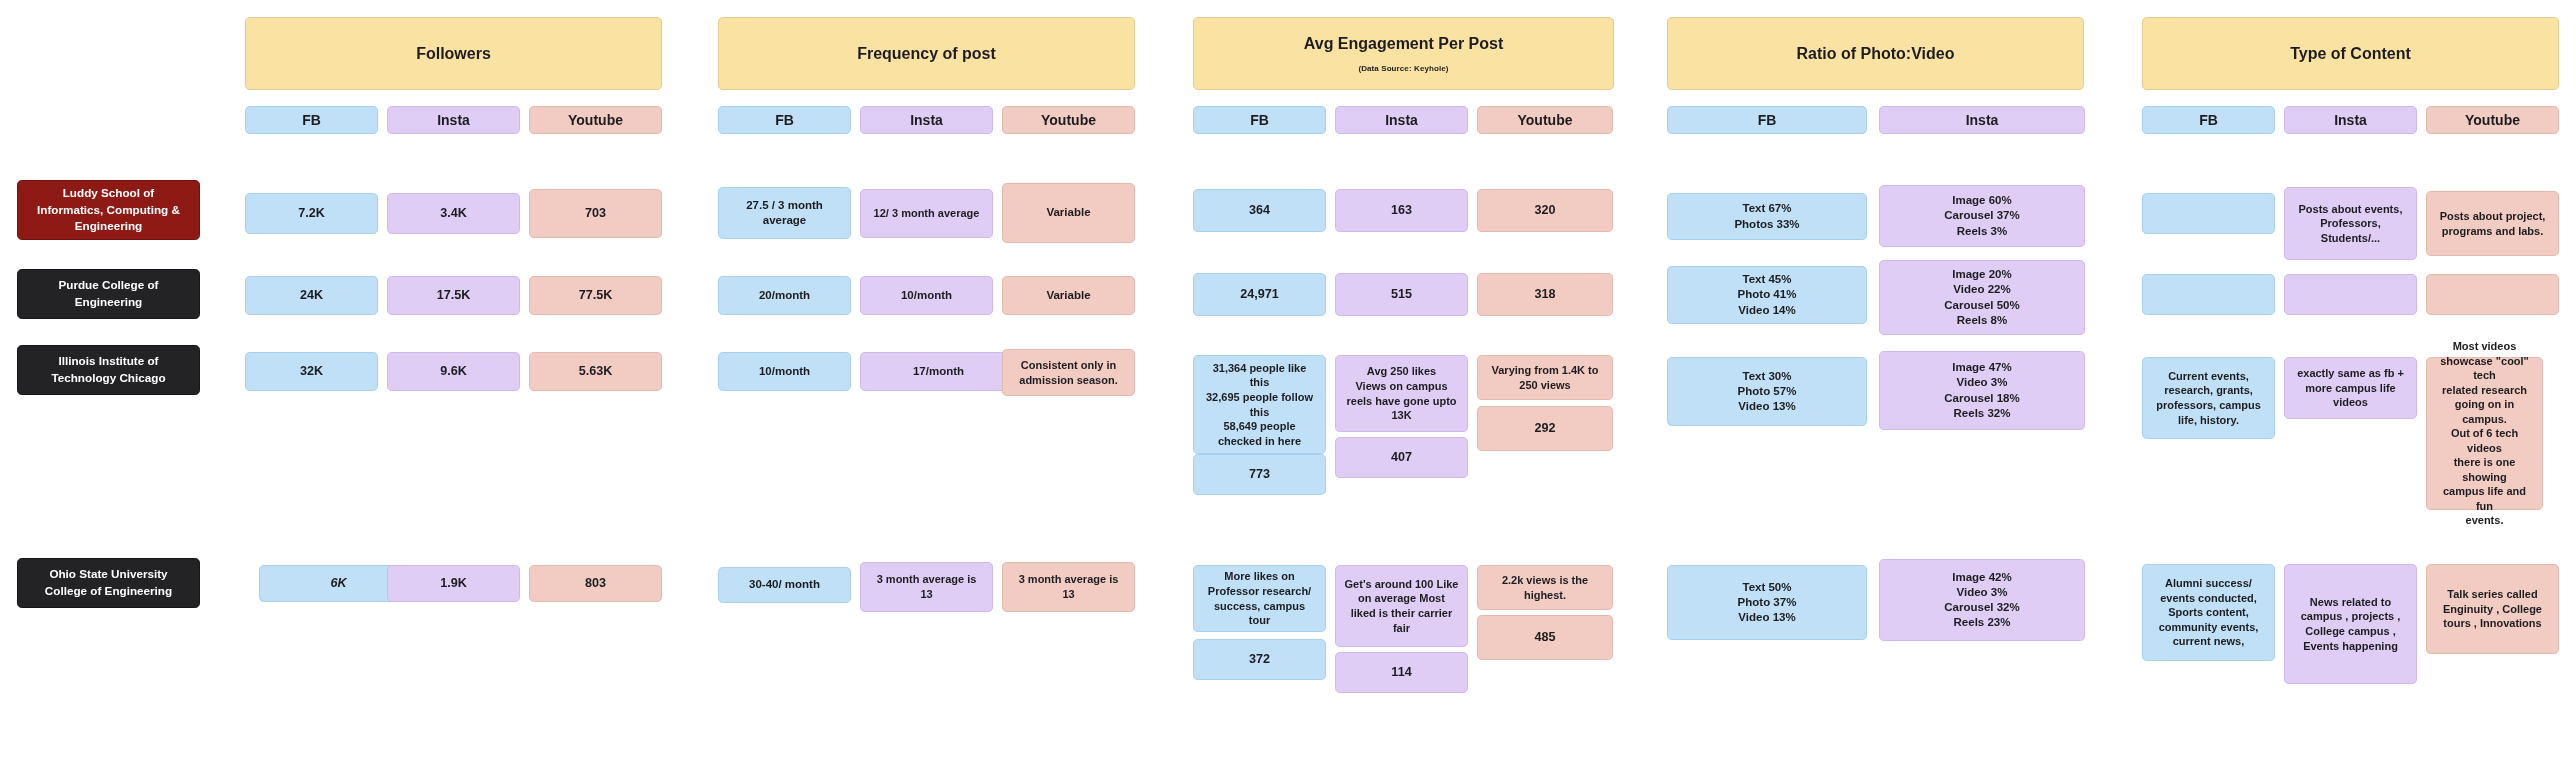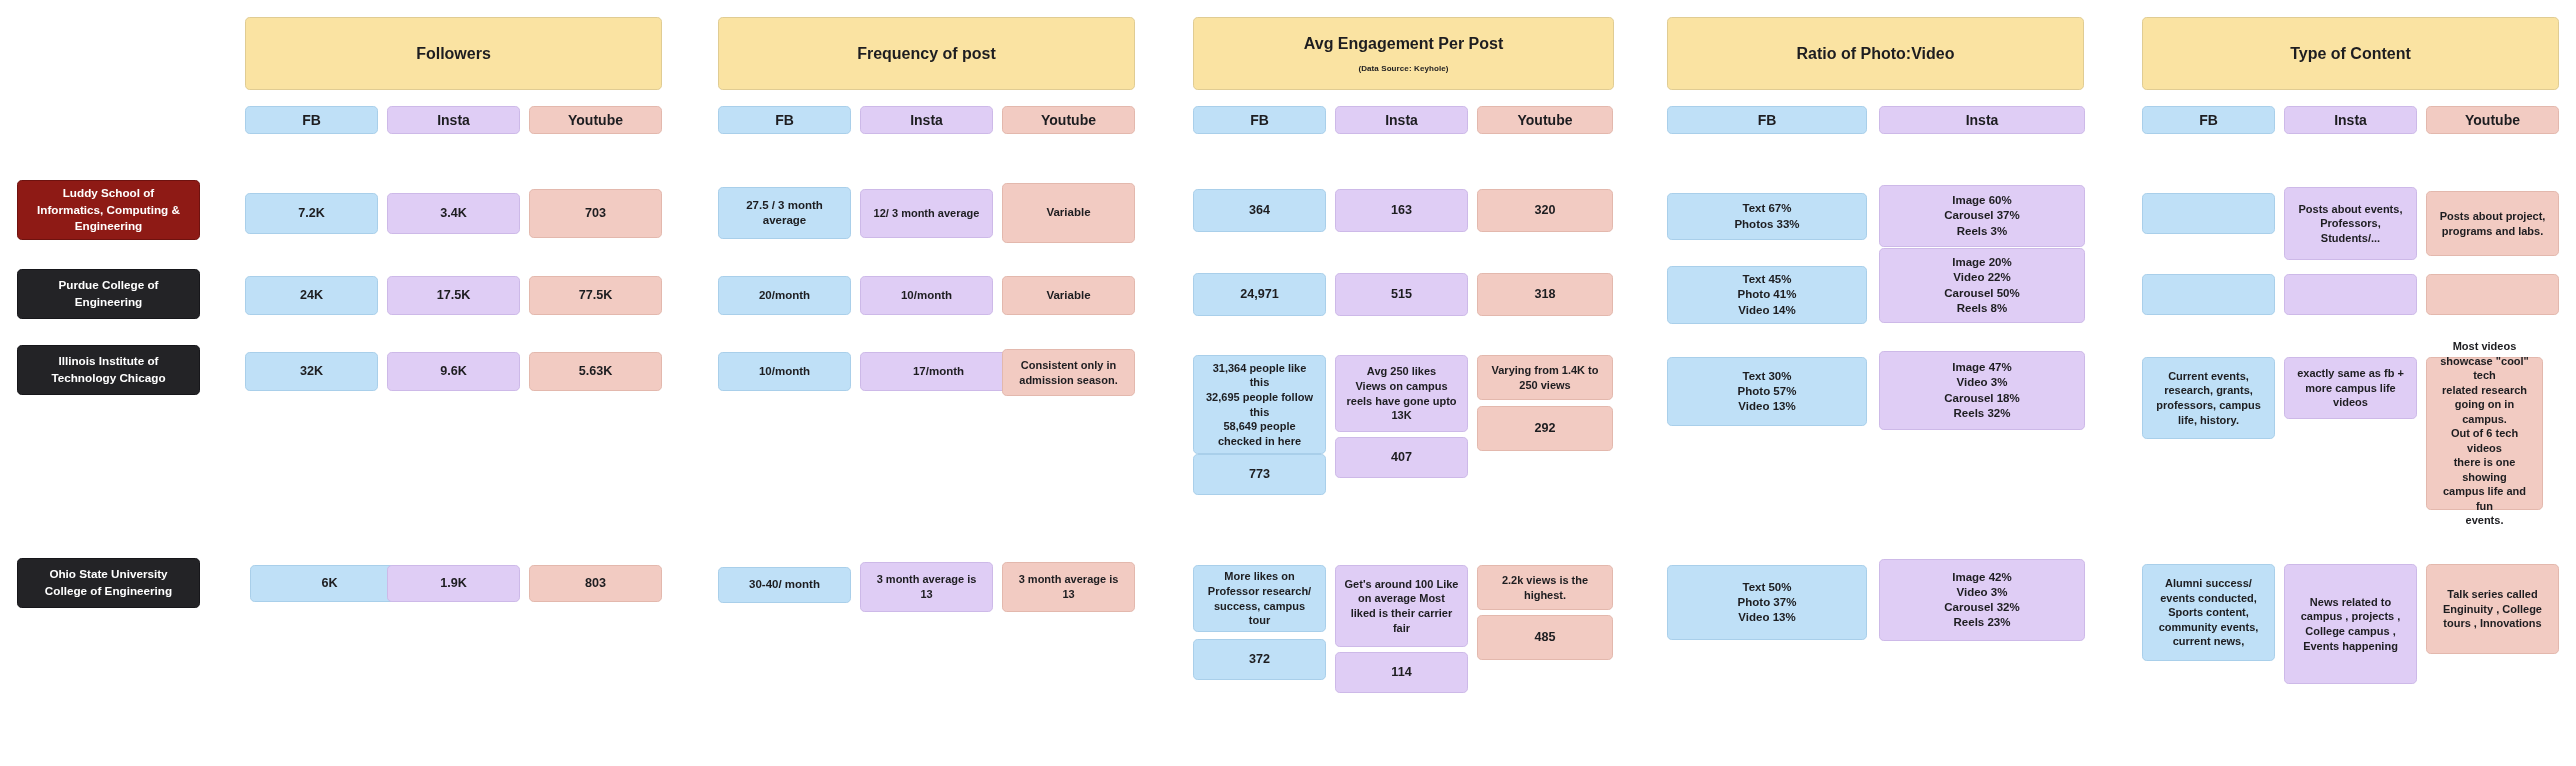--- a/index.html
+++ b/index.html
@@ -126,21 +126,21 @@
   <div class="card cell yt" style="left:529px; top:189px; width:133px; height:49px;">703</div>
 
   <div class="card cell fb" style="left:245px; top:276px; width:133px; height:39px;">24K</div>
   <div class="card cell insta" style="left:387px; top:276px; width:133px; height:39px;">17.5K</div>
   <div class="card cell yt" style="left:529px; top:276px; width:133px; height:39px;">77.5K</div>
 
   <div class="card cell fb" style="left:245px; top:352px; width:133px; height:39px;">32K</div>
   <div class="card cell insta" style="left:387px; top:352px; width:133px; height:39px;">9.6K</div>
   <div class="card cell yt" style="left:529px; top:352px; width:133px; height:39px;">5.63K</div>
 
-  <div class="card cell fb" style="left:250px; top:565px; width:159px; height:37px;">6K</div>
+  <div class="card cell fb" style="left:259px; top:565px; width:159px; height:37px;font-style:italic;">6K</div>
   <div class="card cell insta" style="left:387px; top:565px; width:133px; height:37px;">1.9K</div>
   <div class="card cell yt" style="left:529px; top:565px; width:133px; height:37px;">803</div>
 
   <div class="card cell small fb" style="left:718px;  top:187px; width:133px; height:52px;">27.5 / 3 month
 average</div>
   <div class="card cell tiny insta" style="left:860px;  top:189px; width:133px; height:49px;">12/ 3 month average</div>
   <div class="card cell small yt" style="left:1002px; top:183px; width:133px; height:60px;">Variable</div>
 
   <div class="card cell small fb" style="left:718px;  top:276px; width:133px; height:39px;">20/month</div>
   <div class="card cell small insta" style="left:860px; top:276px; width:133px; height:39px;">10/month</div>
@@ -197,21 +197,21 @@
 
   <div class="card cell small fb" style="left:1667px; top:193px; width:200px; height:47px;">Text 67%
 Photos 33%</div>
   <div class="card cell small insta" style="left:1879px; top:185px; width:206px; height:62px;">Image 60%
 Carousel 37%
 Reels 3%</div>
 
   <div class="card cell small fb" style="left:1667px; top:266px; width:200px; height:58px;">Text 45%
 Photo 41%
 Video 14%</div>
-  <div class="card cell small insta" style="left:1879px; top:248px; width:206px; height:75px;">Image 20%
+  <div class="card cell small insta" style="left:1879px; top:260px; width:206px; height:75px;">Image 20%
 Video 22%
 Carousel 50%
 Reels 8%</div>
 
   <div class="card cell small fb" style="left:1667px; top:357px; width:200px; height:69px;">Text 30%
 Photo 57%
 Video 13%</div>
   <div class="card cell small insta" style="left:1879px; top:351px; width:206px; height:79px;">Image 47%
 Video 3%
 Carousel 18%

